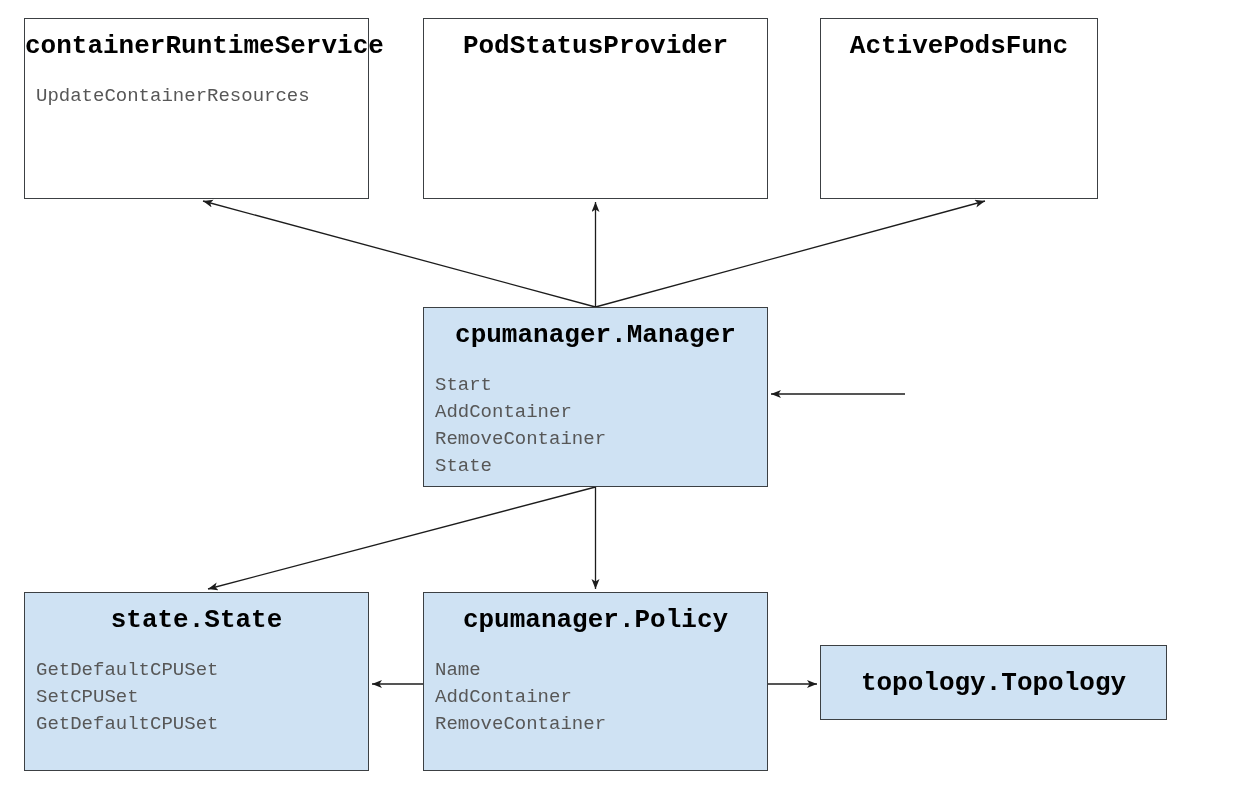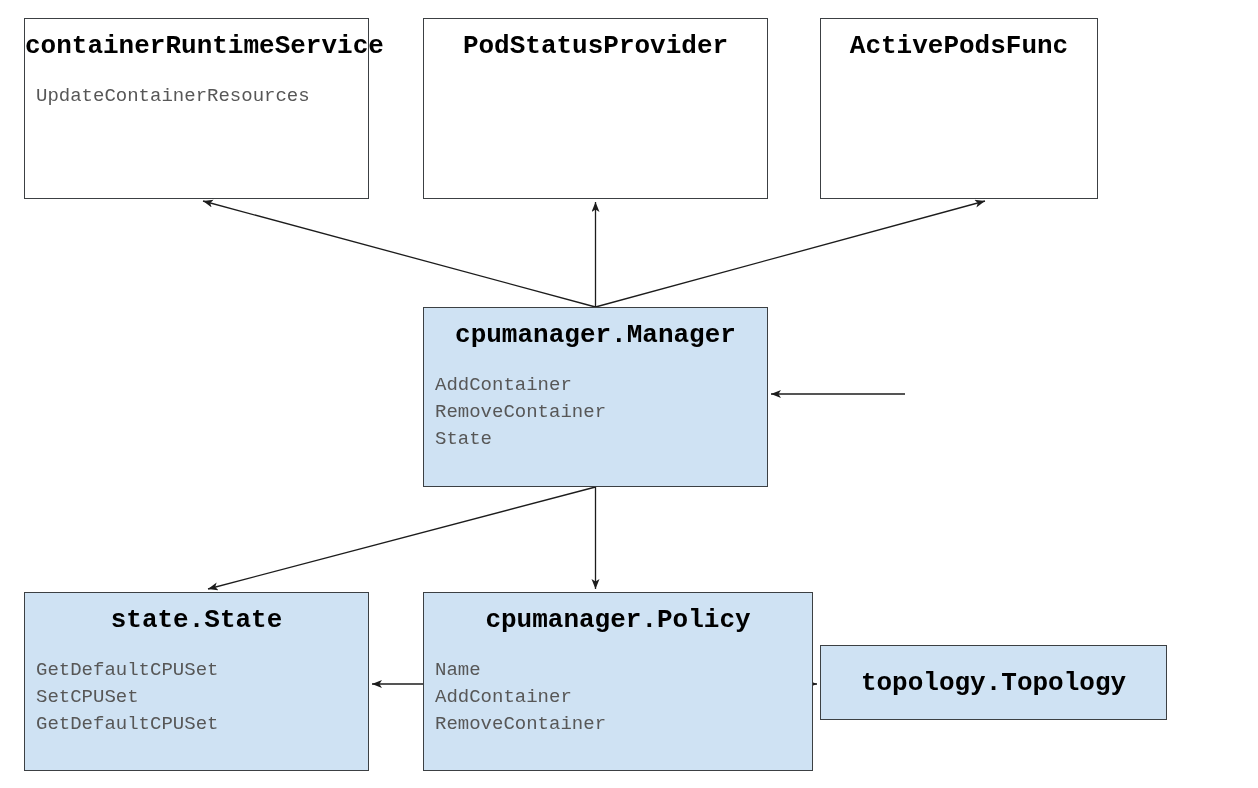--- a/index.html
+++ b/index.html
@@ -81,37 +81,38 @@
     <div class="box-title">PodStatusProvider</div>
   </div>
 
   <div class="box" style="left:820px;top:18px;width:278px;height:181px">
     <div class="box-title">ActivePodsFunc</div>
   </div>
 
   <div class="box blue" style="left:423px;top:307px;width:345px;height:180px">
     <div class="box-title">cpumanager.Manager</div>
     <div class="box-methods">
+      <div class="method">Start</div>
       <div class="method">AddContainer</div>
       <div class="method">RemoveContainer</div>
       <div class="method">State</div>
     </div>
   </div>
 
 
   <div class="box blue" style="left:24px;top:592px;width:345px;height:179px">
     <div class="box-title">state.State</div>
     <div class="box-methods">
       <div class="method">GetDefaultCPUSet</div>
       <div class="method">SetCPUSet</div>
       <div class="method">GetDefaultCPUSet</div>
     </div>
   </div>
 
-  <div class="box blue" style="left:423px;top:592px;width:390px;height:179px">
+  <div class="box blue" style="left:423px;top:592px;width:345px;height:179px">
     <div class="box-title">cpumanager.Policy</div>
     <div class="box-methods">
       <div class="method">Name</div>
       <div class="method">AddContainer</div>
       <div class="method">RemoveContainer</div>
     </div>
   </div>
 
   <div class="box blue center" style="left:820px;top:645px;width:347px;height:75px">
     <div class="box-title">topology.Topology</div>

